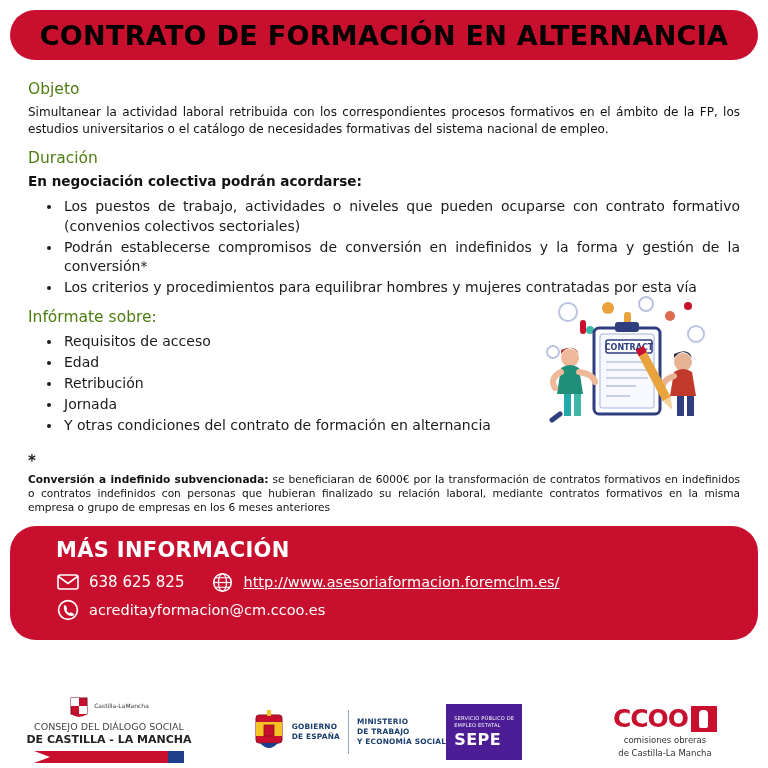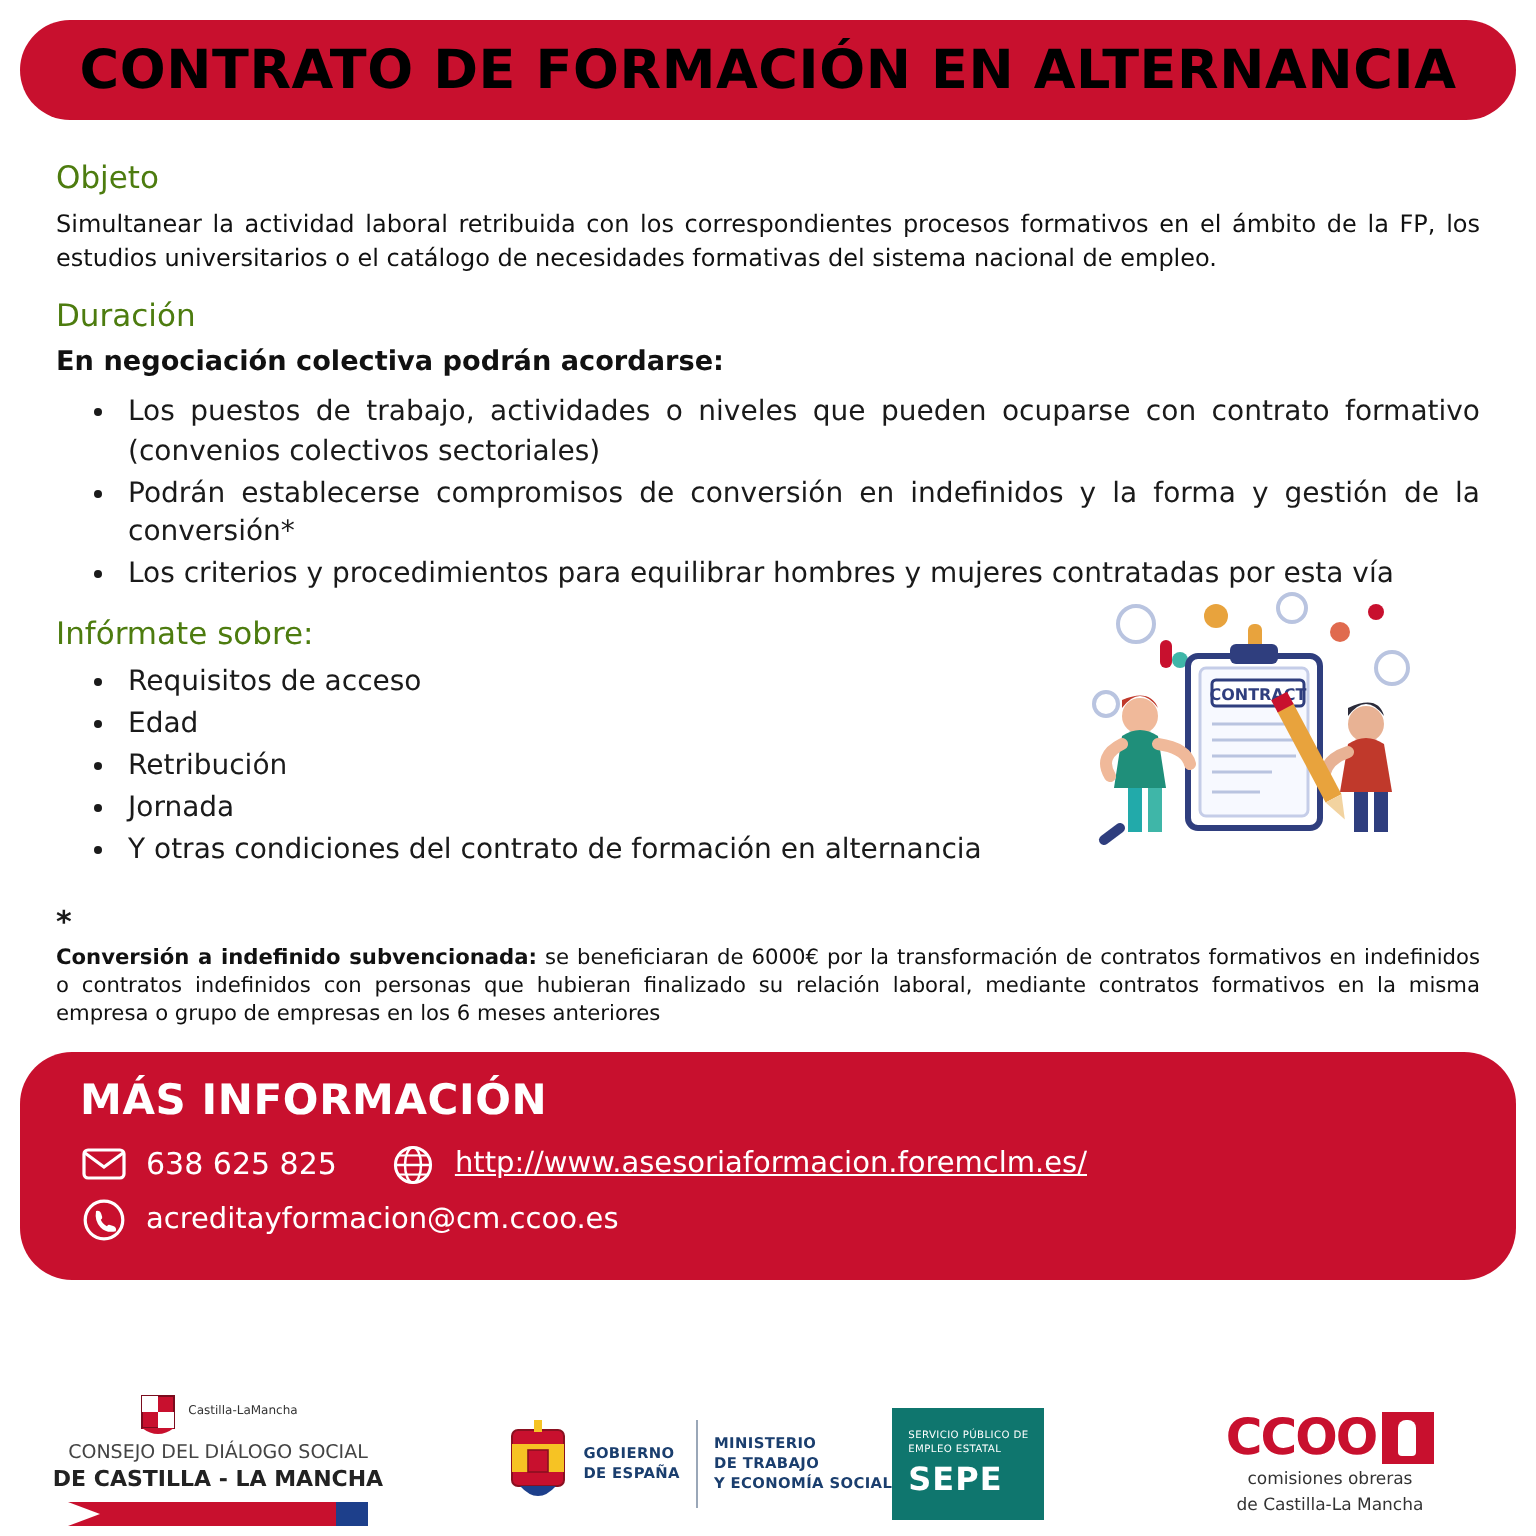--- a/index.html
+++ b/index.html
@@ -84,21 +84,21 @@
     text-align:justify;
     color:#111;
   }
   .footnote b{font-weight:bold;}
 
   
   .contact-banner{
     margin:12px 10px 0 10px;
     background:#c8102e;
     border-radius:26px;
-    padding:12px 30px 14px 30px;
+    padding:12px 30px 14px 46px;
     color:#fff;
     position:relative;
   }
   .contact-title{
     font-size:21px;font-weight:bold;letter-spacing:.3px;margin-bottom:8px;
   }
   .contact-row{
     display:flex;align-items:center;
     margin:4px 0;
   }
@@ -126,21 +126,21 @@
   .clm-top{display:flex;align-items:center;justify-content:center;gap:5px;margin-bottom:2px;}
   .clm-name{font-size:6px;color:#333;line-height:1.1;text-align:left;}
   .clm-l1{font-size:9.5px;color:#444;line-height:1.25;}
   .clm-l2{font-size:11px;font-weight:bold;color:#222;line-height:1.25;}
   .clm-flag{margin-top:3px;}
 
   .gob-box{display:flex;align-items:stretch;height:56px;}
   .gob-left{display:flex;align-items:center;padding-right:6px;}
   .gob-text{font-size:7.4px;font-weight:bold;color:#1a3e6e;line-height:1.35;letter-spacing:.2px;display:flex;align-items:center;}
   .gob-sep{width:1px;background:#9aa7b8;margin:6px 8px;}
-  .sepe-box{background:#0f766e;color:#fff;padding:5px 8px;display:flex;flex-direction:column;justify-content:center;}
+  .sepe-box{background:#4c1d95;color:#fff;padding:5px 8px;display:flex;flex-direction:column;justify-content:center;}
   .sepe-small{font-size:5.1px;line-height:1.25;letter-spacing:.2px;}
   .sepe-big{font-size:16px;font-weight:bold;letter-spacing:.5px;margin-top:2px;}
 
   .ccoo-wrap{text-align:center;}
   .ccoo-mark{display:flex;align-items:center;justify-content:center;}
   .ccoo-red{color:#c8102e;font-size:25px;font-weight:bold;letter-spacing:-1px;line-height:1;}
   .ccoo-sq{width:26px;height:26px;background:#c8102e;margin-left:3px;position:relative;}
   .ccoo-sq:after{content:"";position:absolute;left:8px;top:4px;width:9px;height:18px;background:#fff;border-radius:4px 4px 2px 2px;}
   .ccoo-sub{font-size:8.5px;color:#333;line-height:1.2;margin-top:3px;}
 </style>

